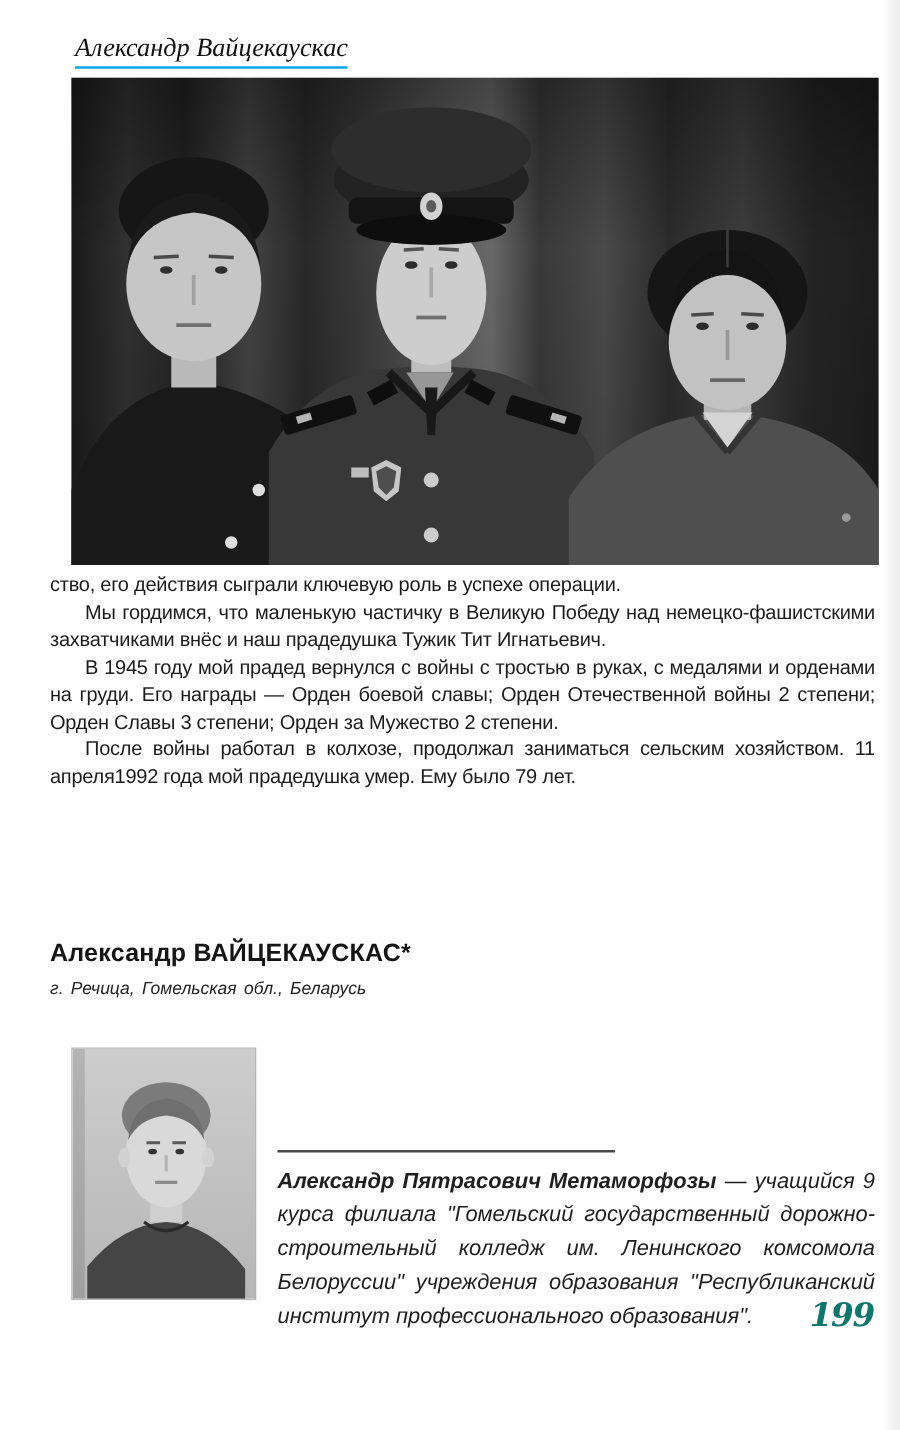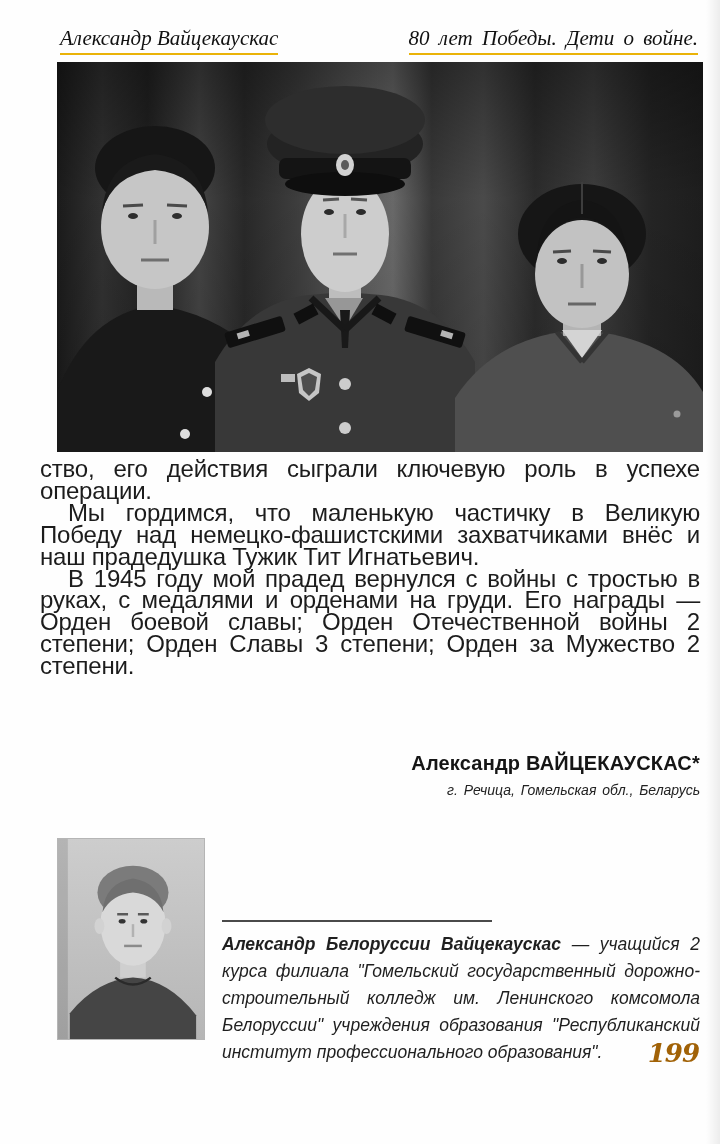--- a/index.html
+++ b/index.html
@@ -6,59 +6,58 @@
   .page{
     position:relative;width:720px;height:1144px;background:#fefefe;
     overflow:hidden;font-family:"Liberation Sans",sans-serif;color:#1a1a1a;
   }
   
   .edge-right{position:absolute;right:0;top:0;width:14px;height:100%;
     background:linear-gradient(to right,rgba(0,0,0,0),rgba(0,0,0,0.07));}
   
   .hdr{position:absolute;top:26px;font-family:"Liberation Serif",serif;
     font-style:italic;font-size:21px;color:#111;
-    border-bottom:2px solid #eab308;padding-bottom:2px;white-space:nowrap;}
+    border-bottom:2px solid #0ea5e9;padding-bottom:2px;white-space:nowrap;}
   .hdr-left{left:60px;}
   .hdr-right{right:22px;word-spacing:4px;}
   
   .family-photo{position:absolute;left:57px;top:62px;width:646px;height:390px;}
   .portrait-photo{position:absolute;left:57px;top:838px;width:148px;height:202px;border:1px solid #b5b5b5;box-sizing:border-box;}
   .family-photo svg,.portrait-photo svg{display:block;width:100%;height:100%;}
   
   .body-text{position:absolute;left:40px;top:458px;width:660px;
-    font-size:24px;line-height:21.9px;text-align:justify;color:#1c1c1c;letter-spacing:-0.2px;}
+    font-size:16px;line-height:21.9px;text-align:justify;color:#1c1c1c;letter-spacing:-0.2px;}
   .body-text p{margin:0;text-indent:28px;}
   .body-text p.first{text-indent:0;}
   
-  .signature{position:absolute;left:40px;top:752px;width:660px;text-align:right;}
+  .signature{position:absolute;left:40px;top:752px;width:660px;text-align:left;}
   .sig-name{font-weight:bold;font-size:20px;letter-spacing:0.2px;color:#151515;}
   .sig-loc{font-style:italic;font-size:14px;margin-top:7px;color:#222;word-spacing:2px;}
   
   .bio{position:absolute;left:222px;top:920px;width:478px;}
   .bio-rule{width:270px;border-top:2px solid #4a4a4a;height:0;}
   .bio-text{margin-top:9px;font-style:italic;font-size:17.5px;line-height:27px;
     text-align:justify;color:#1f1f1f;}
   .bio-name{font-weight:bold;}
   
   .footer-journal{position:absolute;left:56px;top:1051px;white-space:nowrap;}
   .journal-title{font-family:"DejaVu Serif",serif;font-style:italic;font-weight:bold;
     font-size:20px;letter-spacing:0.5px;color:#2b2b2b;}
   .journal-issue{font-family:"Liberation Sans",sans-serif;font-style:italic;
     font-weight:600;font-size:18.5px;color:#2b2b2b;}
   .page-number{position:absolute;right:21px;top:1038px;
     font-family:"DejaVu Serif",serif;font-style:italic;font-weight:bold;
-    font-size:26px;letter-spacing:-1px;color:#a16207;}
+    font-size:26px;letter-spacing:-1px;color:#0f766e;}
 </style>
 </head>
 <body>
 
 <div class="page">
 
   <div class="hdr hdr-left">Александр Вайцекаускас</div>
-  <div class="hdr hdr-right">80 лет Победы. Дети о войне.</div>
 
   <div class="family-photo">
     <svg viewBox="0 0 646 390" preserveAspectRatio="none">
       <defs>
         <linearGradient id="curtain" x1="0" y1="0" x2="1" y2="0">
           <stop offset="0" stop-color="#1c1c1c"></stop>
           <stop offset="0.07" stop-color="#343434"></stop>
           <stop offset="0.14" stop-color="#242424"></stop>
           <stop offset="0.22" stop-color="#474747"></stop>
           <stop offset="0.29" stop-color="#2b2b2b"></stop>
@@ -167,20 +166,21 @@
         <line x1="550" y1="270" x2="525" y2="300" stroke="#343434" stroke-width="5"></line>
         <circle cx="620" cy="352" r="3.5" fill="#9a9a9a"></circle>
       </g>
     </svg>
   </div>
 
   <div class="body-text">
     <p class="first">ство, его действия сыграли ключевую роль в успехе операции.</p>
     <p>Мы гордимся, что маленькую частичку в Великую Победу над немецко-фашистскими захватчиками внёс и наш прадедушка Тужик Тит Игнатьевич.</p>
     <p>В 1945 году мой прадед вернулся с войны с тростью в руках, с медалями и орденами на груди. Его награды — Орден боевой славы; Орден Отечественной войны 2 степени; Орден Славы 3 степени; Орден за Мужество 2 степени.</p>
+    <p>После войны работал в колхозе, продолжал заниматься сельским хозяйством. 11 апреля1992 года мой прадедушка умер. Ему было 79 лет.</p>
   </div>
 
   <div class="signature">
     <div class="sig-name">Александр ВАЙЦЕКАУСКАС*</div>
     <div class="sig-loc">г. Речица, Гомельская обл., Беларусь</div>
   </div>
 
   <div class="portrait-photo">
     <svg viewBox="0 0 148 202" preserveAspectRatio="none">
       <rect x="0" y="0" width="148" height="202" fill="url(#bggray)"></rect>
@@ -199,19 +199,19 @@
         <line x1="76" y1="86" x2="76" y2="99" stroke="#b2b2b2" stroke-width="2.5"></line>
         <line x1="67" y1="108" x2="85" y2="108" stroke="#8a8a8a" stroke-width="2.5"></line>
         <path d="M12,202 L12,176 Q40,142 76,140 Q112,142 140,178 L140,202 Z" fill="#454545"></path>
         <path d="M58,140 Q76,154 94,140" fill="none" stroke="#2a2a2a" stroke-width="2.5"></path>
       </g>
     </svg>
   </div>
 
   <div class="bio">
     <div class="bio-rule"></div>
-    <p class="bio-text"><span class="bio-name">Александр Белоруссии Вайцекаускас</span><span> — учащийся 2 курса филиала "Гомельский государственный дорожно-строительный колледж им. Ленинского комсомола Белоруссии" учреждения образования "Республиканский институт профессионального образования".</span></p>
+    <p class="bio-text"><span class="bio-name">Александр Пятрасович Метаморфозы</span><span> — учащийся 9 курса филиала "Гомельский государственный дорожно-строительный колледж им. Ленинского комсомола Белоруссии" учреждения образования "Республиканский институт профессионального образования".</span></p>
   </div>
 
   <div class="page-number">199</div>
 
   <div class="edge-right"></div>
 </div>
 
 </body></html>

